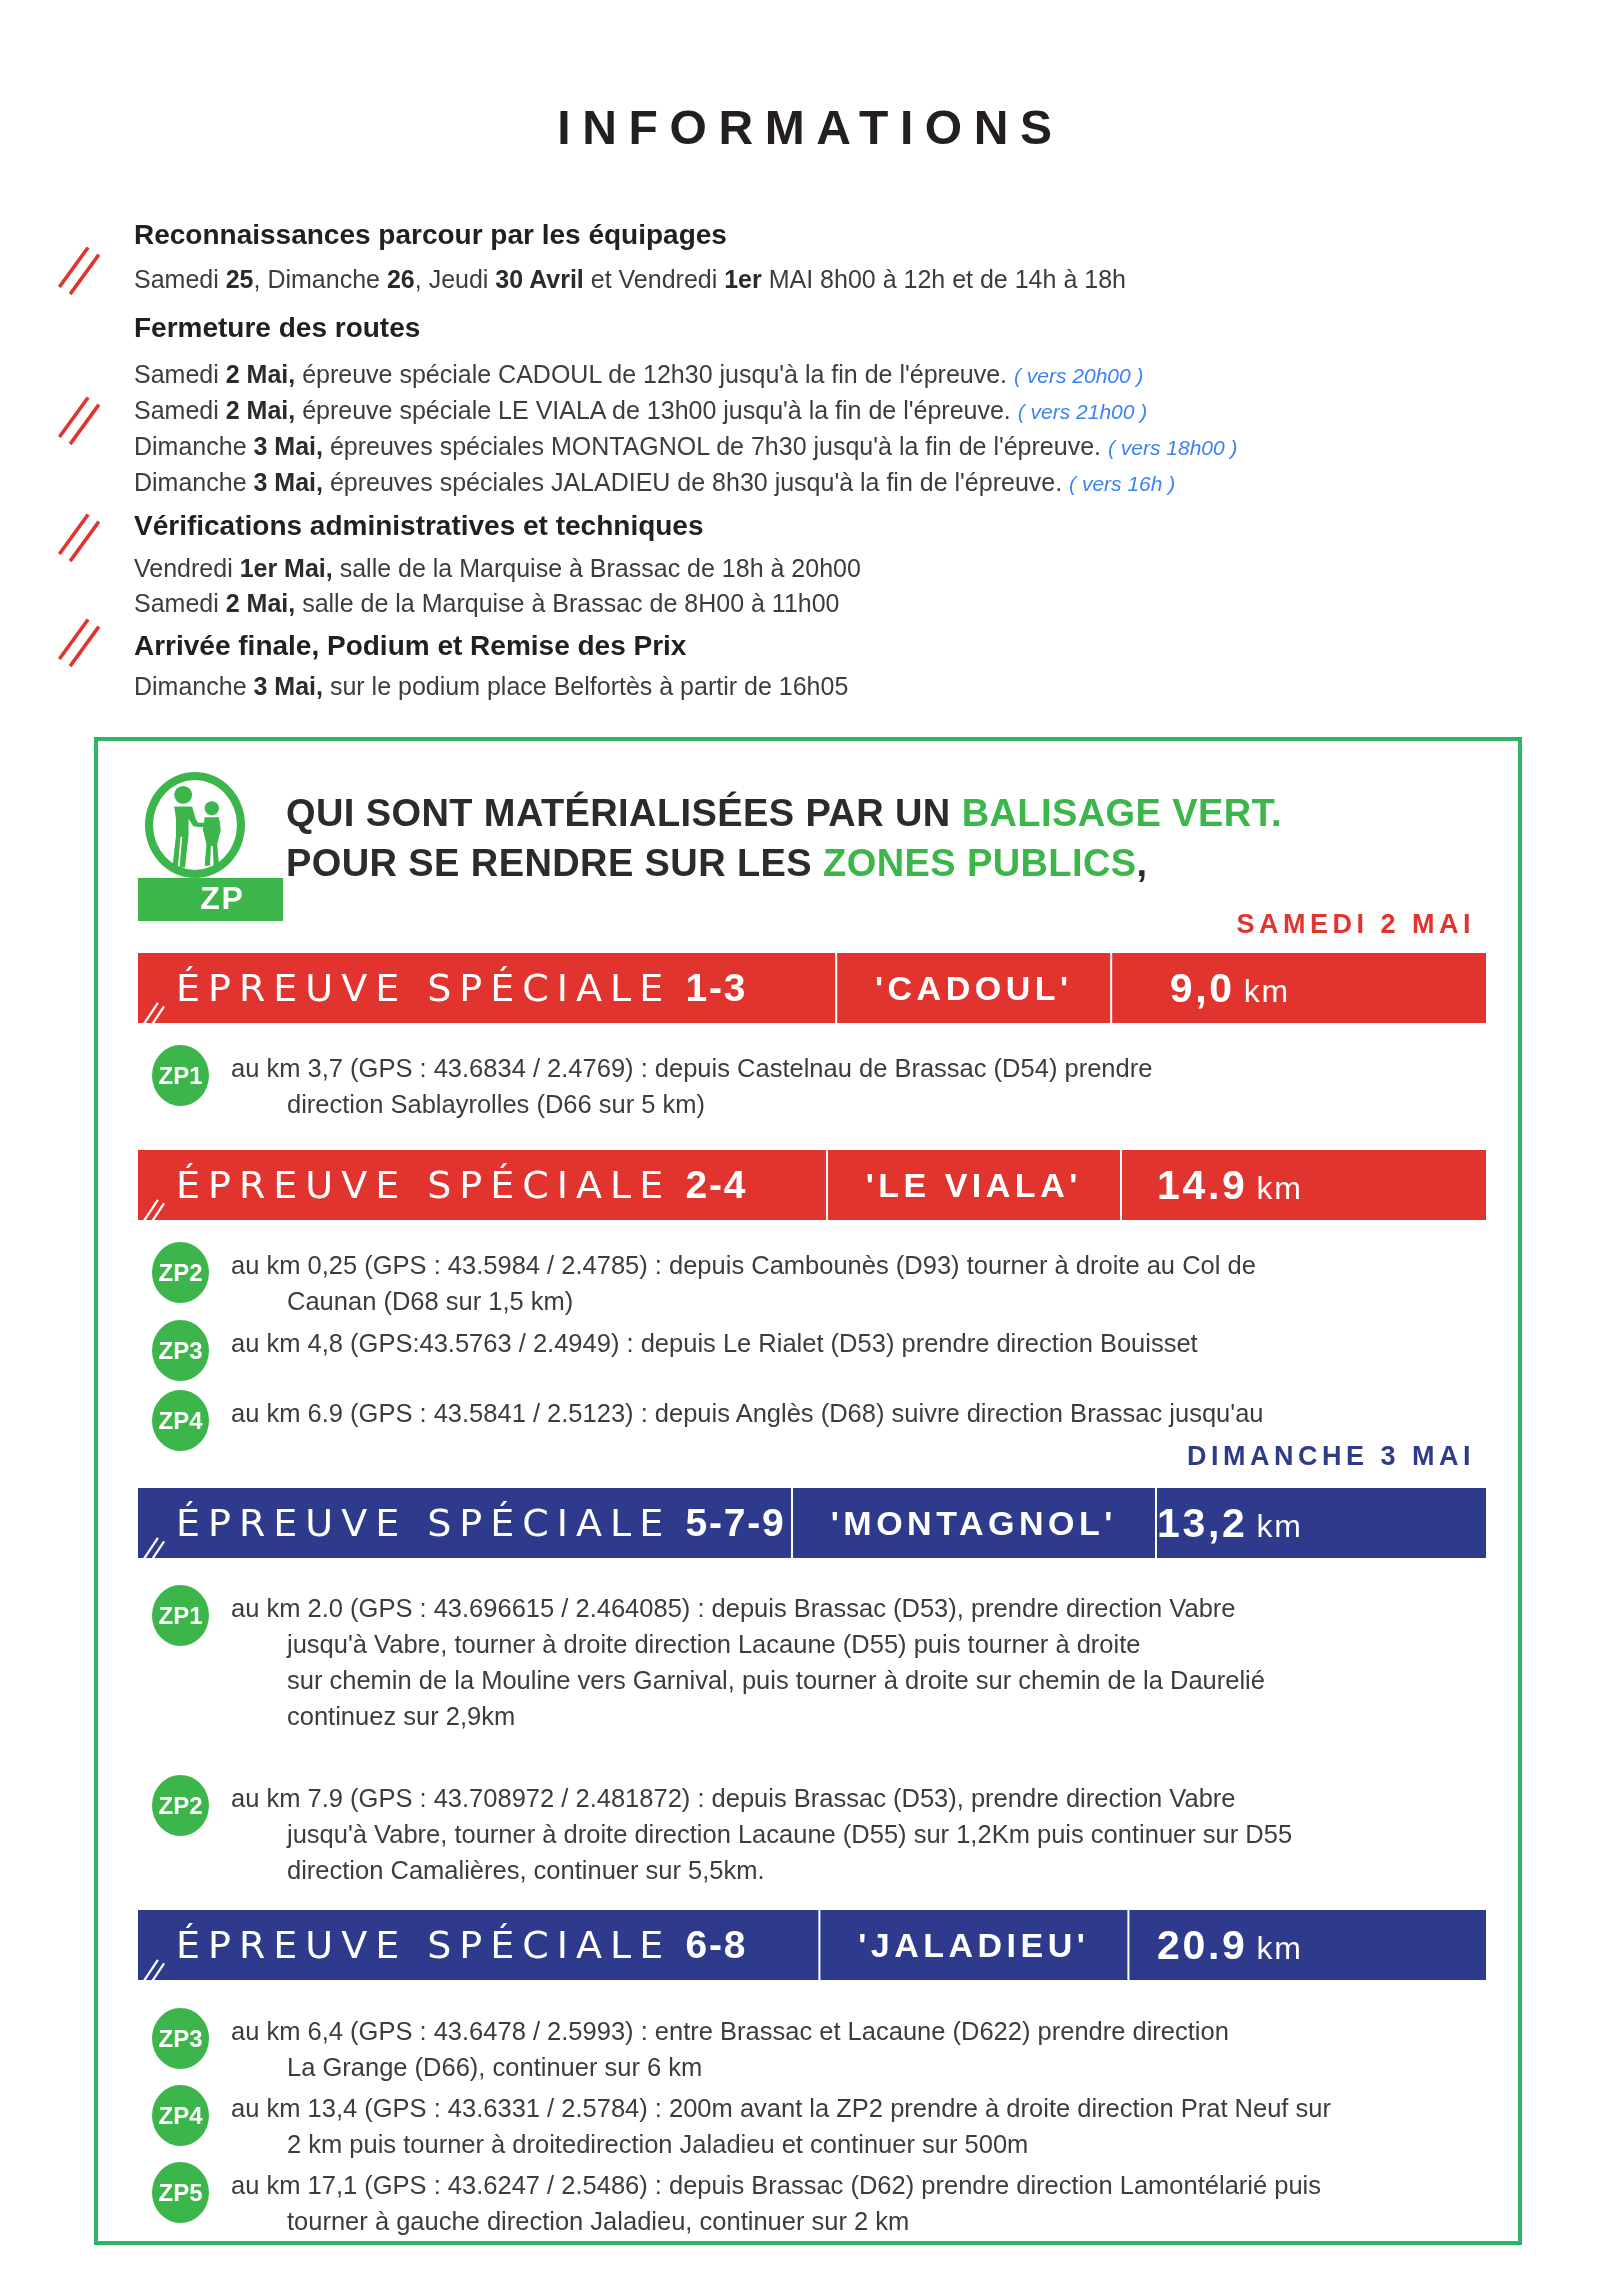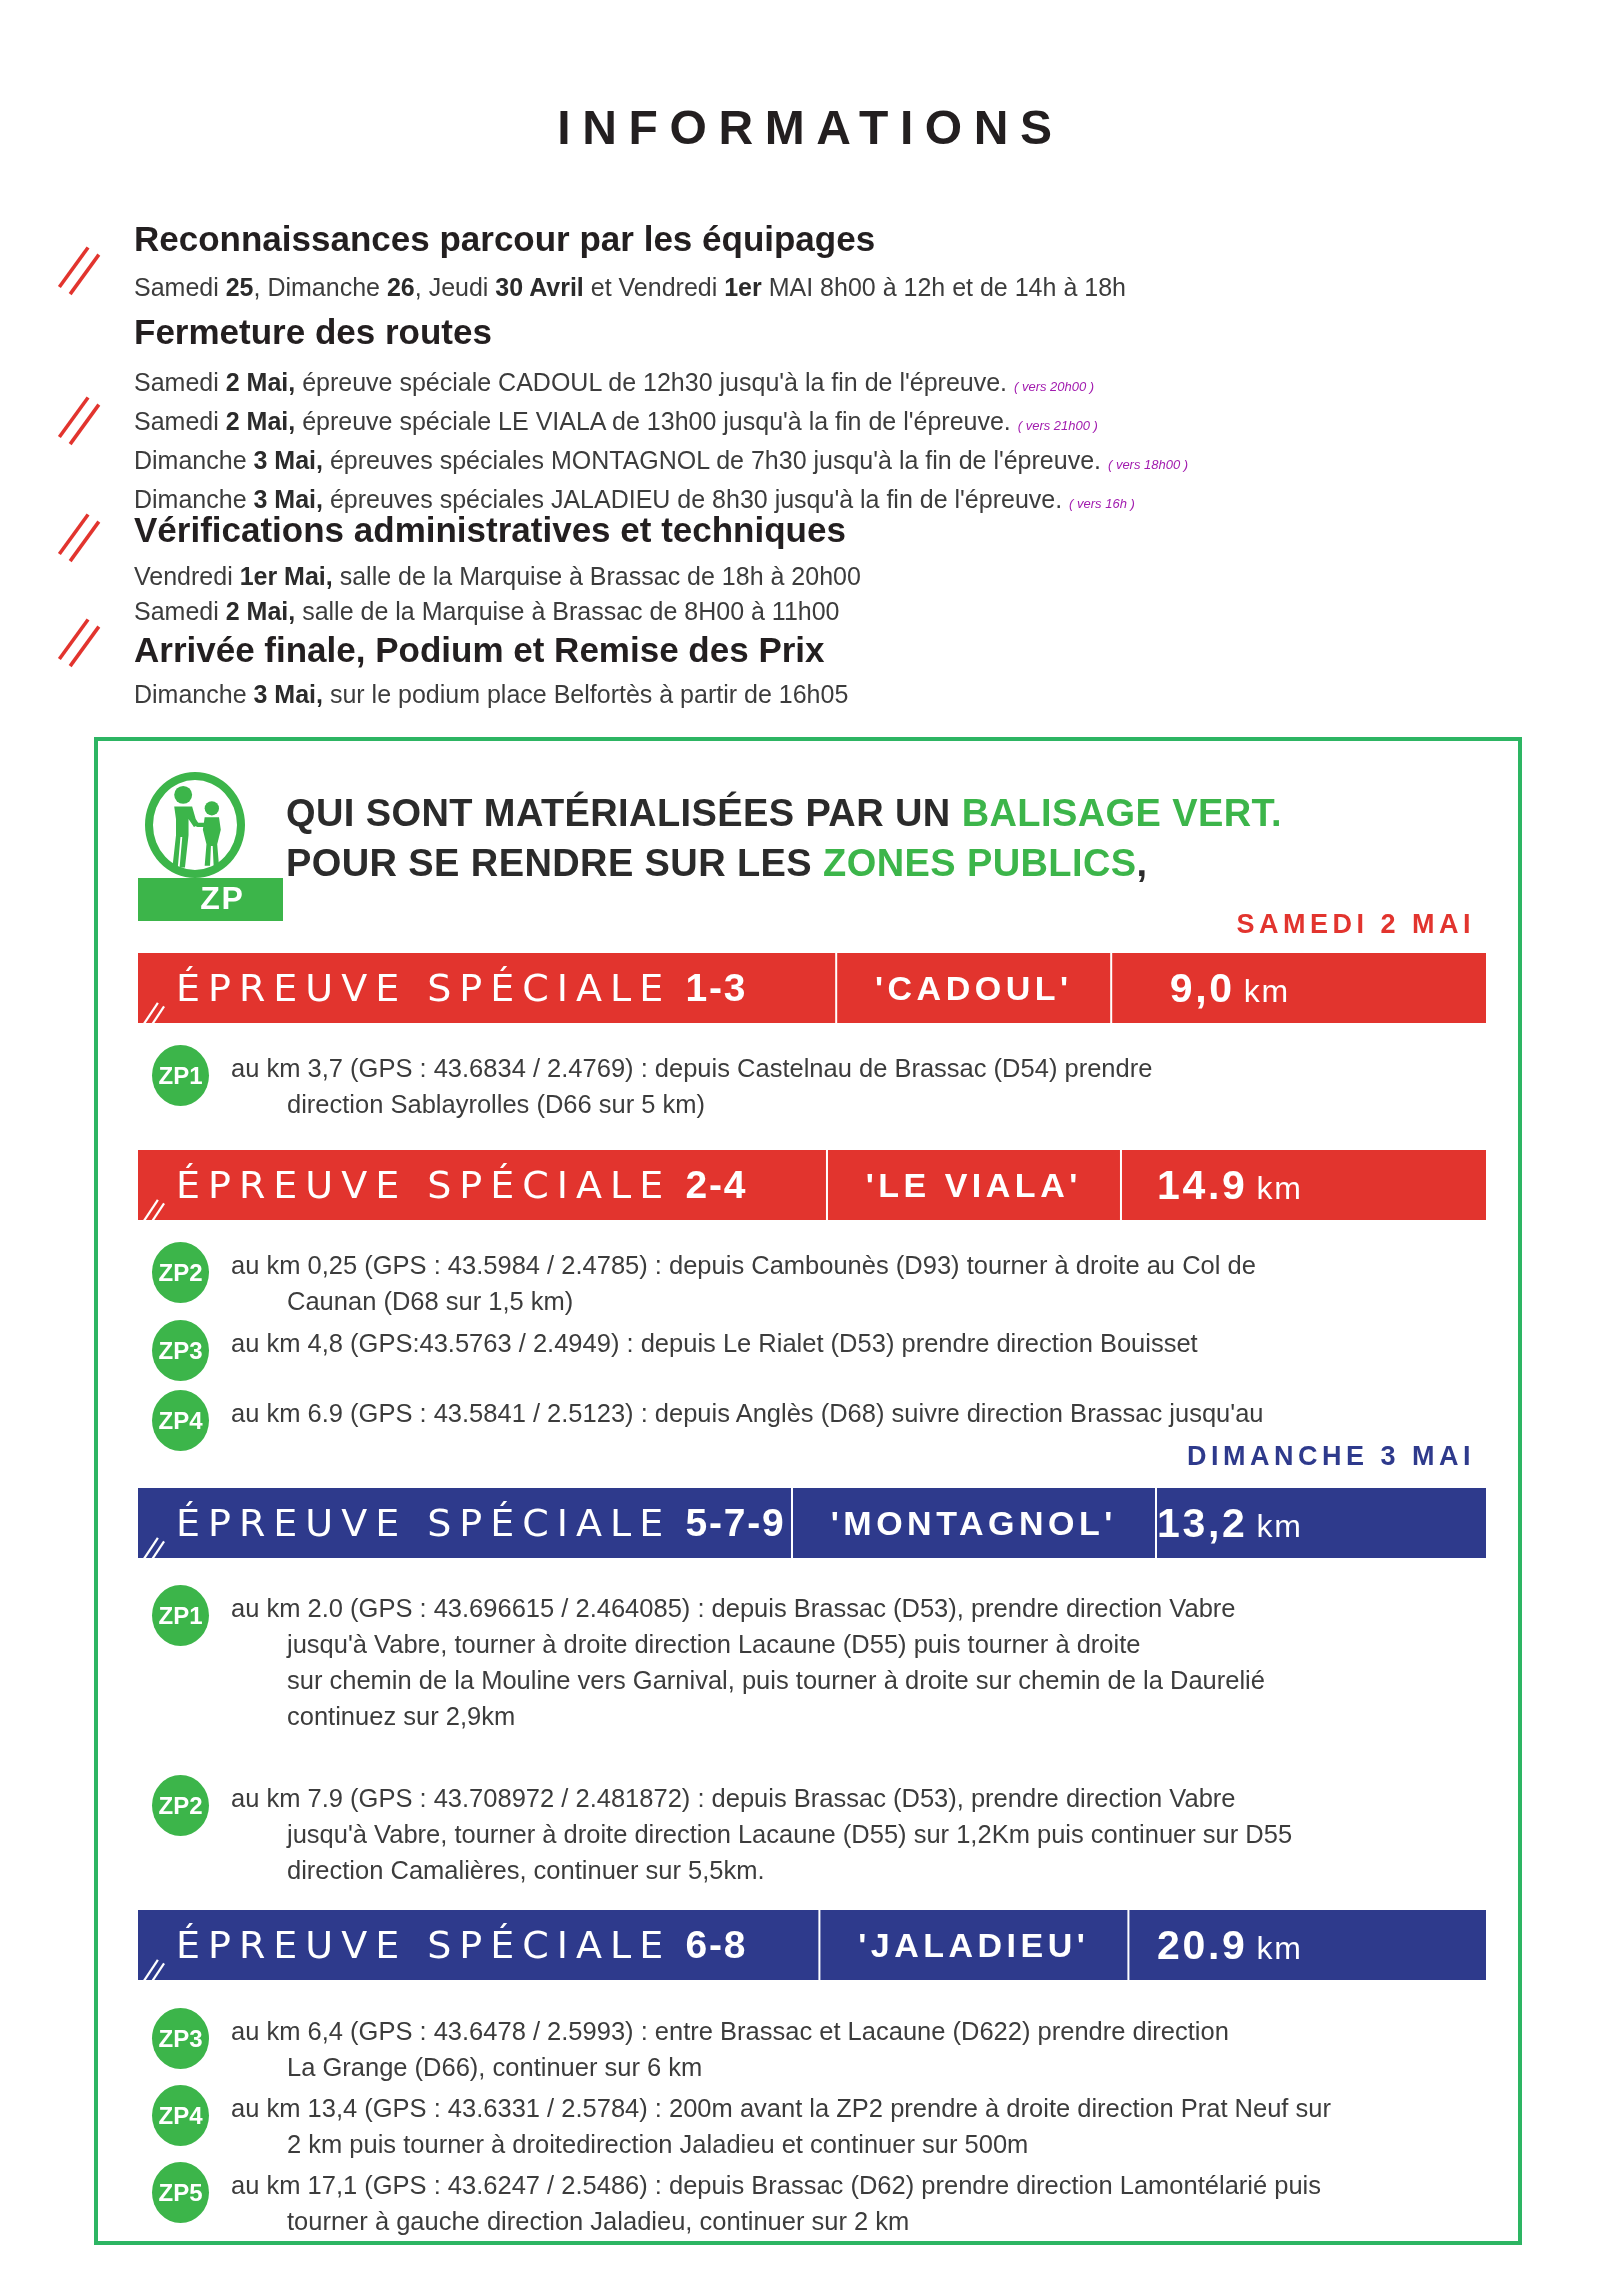--- a/index.html
+++ b/index.html
@@ -5,24 +5,24 @@
   html,body{margin:0;padding:0;background:#ffffff;}
   .page{position:relative;width:1621px;height:2293px;background:#fff;overflow:hidden;
         font-family:"Liberation Sans",sans-serif;color:#231f20;}
 
   
   .doc-title{position:absolute;top:100px;left:0;width:100%;text-align:center;
              font-size:48px;font-weight:bold;letter-spacing:11.6px;color:#231f20;}
 
   
   .section{position:absolute;left:134px;width:1415px;}
-  .section h2{margin:0;font-size:35px;font-weight:bold;color:#231f20;}
+  .section h2{margin:0;font-size:28px;font-weight:bold;color:#231f20;}
   .section .line{font-size:25px;line-height:35px;color:#3c3c3c;}
   .seg-b{font-weight:bold;color:#2b2b2b;}
-  .seg-s{font-size:13px;color:#a21caf;font-style:italic;}
+  .seg-s{font-size:21px;color:#3b82f6;font-style:italic;}
   .seg-green{color:#3cb54a;}
 
   .slash-mark{position:absolute;left:54px;width:52px;height:54px;}
 
   
   .zp-box{position:absolute;left:94px;top:737px;width:1428px;height:1508px;
           border:4.5px solid #2db563;box-sizing:border-box;background:#fff;}
 
   .zp-logo{position:absolute;left:40px;top:31px;width:121px;height:161px;}
   .zp-logo .ring{position:absolute;left:7.2px;top:0;width:100px;height:106px;border:8px solid #3cb54a;

